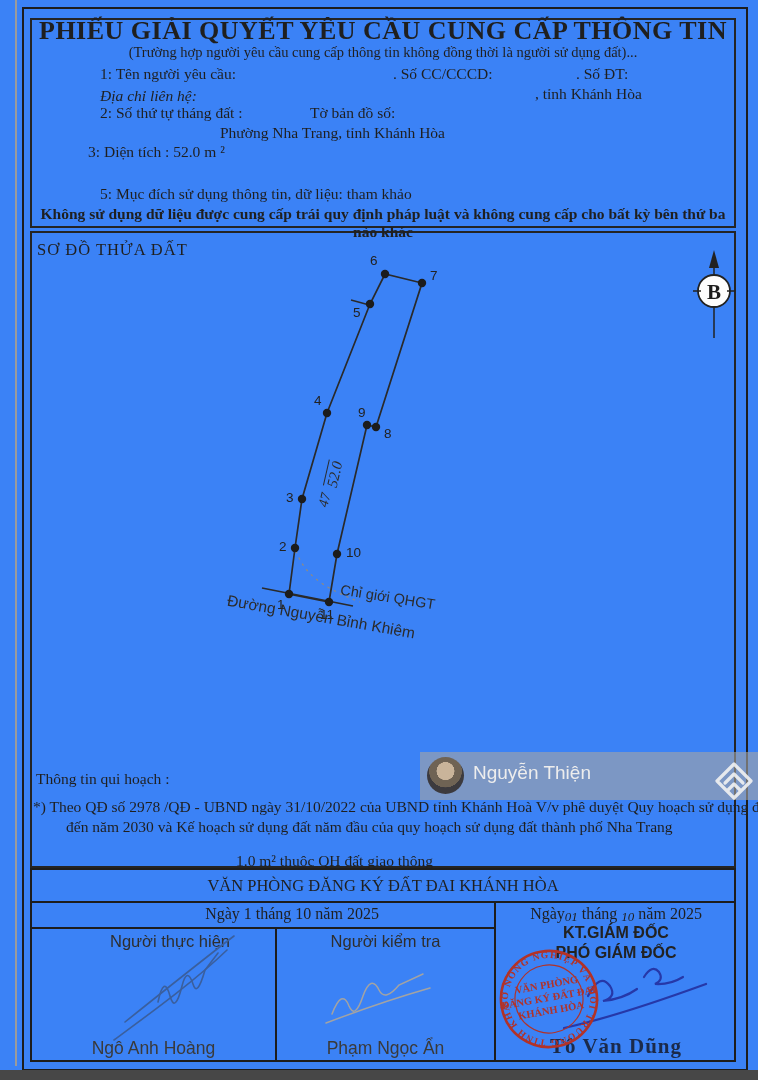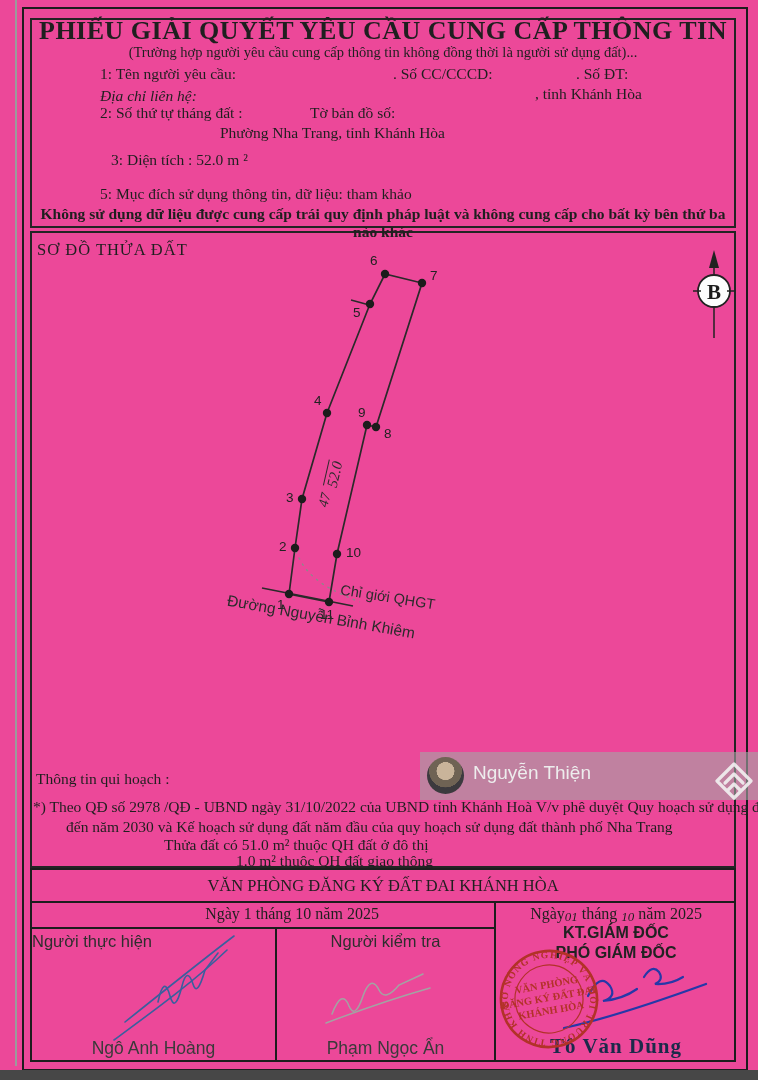--- a/index.html
+++ b/index.html
@@ -1,16 +1,16 @@
 <!DOCTYPE html>
 <html><head>
 <meta charset="utf-8">
 <style>
   html,body{margin:0;padding:0;background:#f4f4f4;}
-  .page{position:relative;width:758px;height:1080px;background:#ec4899;overflow:hidden;
+  .page{position:relative;width:758px;height:1080px;background:#3b82f6;overflow:hidden;
         font-family:"Liberation Serif",serif;color:#1f1f1f;}
   .abs{position:absolute;}
   .scan-line-left{left:15px;top:0;width:2px;height:1066px;background:#9b9b9b;}
   .outer-frame{left:22px;top:7px;width:722px;height:1060px;border:2px solid #1d1d1d;}
   .header-box{left:30px;top:18px;width:706px;height:210px;border:2px solid #242424;box-sizing:border-box;}
   .map-box{left:30px;top:231px;width:706px;height:637px;border:2px solid #242424;box-sizing:border-box;}
   .doc-title{left:30px;top:16px;width:706px;text-align:center;font-size:26px;font-weight:bold;letter-spacing:.5px;}
   .doc-subtitle{left:30px;top:44px;width:706px;text-align:center;font-size:14.5px;}
   .frow{font-size:15.5px;white-space:nowrap;}
   .warning{left:32px;top:205px;width:702px;text-align:center;font-size:15.5px;font-weight:bold;}
@@ -50,21 +50,21 @@
   <div class="abs frow" style="left:393px;top:65px;">. Số CC/CCCD:</div>
   <div class="abs frow" style="left:576px;top:65px;">. Số ĐT:</div>
 
   <div class="abs frow" style="left:100px;top:87px;font-style:italic;">Địa chỉ liên hệ:</div>
   <div class="abs frow" style="left:535px;top:85px;">, tỉnh Khánh Hòa</div>
 
   <div class="abs frow" style="left:100px;top:104px;">2: Số thứ tự tháng đất :</div>
   <div class="abs frow" style="left:310px;top:104px;">Tờ bản đồ số:</div>
 
   <div class="abs frow" style="left:220px;top:124px;">Phường Nha Trang, tỉnh Khánh Hòa</div>
-  <div class="abs frow" style="left:111px;top:143px;margin-top:8px;">3: Diện tích :  52.0 m ²</div>
+  <div class="abs frow" style="left:88px;top:143px;">3: Diện tích :  52.0 m ²</div>
   <div class="abs frow" style="left:100px;top:185px;">5: Mục đích sử dụng thông tin, dữ liệu: tham khảo</div>
 
   <div class="abs warning">Không sử dụng dữ liệu được cung cấp trái quy định pháp luật và không cung cấp cho bất kỳ bên thứ ba nào khác</div>
 
   <div class="abs map-title" style="left:37px;top:240px;">SƠ ĐỒ THỬA ĐẤT</div>
 
   <svg id="parcel-svg" class="abs" style="left:0;top:0;" width="758" height="1080" viewBox="0 0 758 1080">
 
     <polygon id="parcel-polygon" points="289,594 295,548 302,499 327,413 370,304 385,274 422,283 376,427 367,425 337,554 329,602" fill="none" stroke="#2a2a2a" stroke-width="1.7"></polygon>
 
@@ -109,21 +109,20 @@
     </div>
 
   <div class="abs rot-label dim-num" style="left:322px;top:466px;font-size:15px;text-decoration:overline;transform:rotate(-77deg);">52.0</div>
   <div class="abs rot-label dim-num" style="left:318px;top:492px;font-size:14px;transform:rotate(-77deg);">47</div>
   <div class="abs rot-label" style="left:340px;top:589px;font-size:14.5px;transform:rotate(9deg);">Chỉ giới QHGT</div>
   <div class="abs rot-label" style="left:226px;top:608px;font-size:15.5px;transform:rotate(10deg);">Đường Nguyễn Bỉnh Khiêm</div>
 
   <div class="abs plan" style="left:36px;top:770px;">Thông tin qui hoạch :</div>
   <div class="abs plan" style="left:33px;top:798px;">*) Theo QĐ số 2978 /QĐ - UBND ngày 31/10/2022 của UBND tỉnh Khánh Hoà V/v phê duyệt Quy hoạch sử dụng đất</div>
   <div class="abs plan" style="left:66px;top:818px;">đến năm 2030 và Kế hoạch sử dụng đất năm đầu của quy hoạch sử dụng đất thành phố Nha Trang</div>
-  <div class="abs plan" style="left:164px;top:836px;">Thửa đất có 51.0 m² thuộc QH đất ở đô thị</div>
   <div class="abs plan" style="left:236px;top:852px;">1.0 m² thuộc QH đất giao thông</div>
 
   <div class="abs wm-band">
     <div class="abs wm-avatar"></div>
     <div class="abs wm-name">Nguyễn Thiện</div>
     <svg class="abs" style="left:293px;top:8px;" width="42" height="42" viewBox="0 0 42 42">
       <g stroke="#f2f2f2" stroke-width="3.2" fill="none" opacity="0.9" stroke-linejoin="round" stroke-linecap="round">
         <path d="M21,4 L38,21 L21,38 L4,21 Z"></path>
         <path d="M12,23 L21,14 L30,23"></path>
         <path d="M15,30 L21,24 L27,30"></path>
@@ -142,21 +141,21 @@
 
   <div class="abs tbl-text" style="left:30px;top:876px;width:706px;text-align:center;font-size:16.5px;">VĂN PHÒNG ĐĂNG KÝ ĐẤT ĐAI KHÁNH HÒA</div>
   <div class="abs tbl-text" style="left:30px;top:905px;width:524px;text-align:center;">Ngày  1     tháng  10  năm  2025</div>
 
   <div class="abs tbl-text" style="left:496px;top:905px;width:240px;text-align:center;">
     <span>Ngày</span><span class="hand">01</span>
     <span>tháng</span> <span class="hand">10</span>
     <span>năm</span>&nbsp;<span>2025</span>
   </div>
 
-  <div class="abs role" style="left:32px;top:932px;width:276px;">Người thực hiện</div>
+  <div class="abs role" style="left:32px;top:932px;width:276px;text-align:center;">Người thực hiện</div>
   <div class="abs dir-title" style="left:496px;top:924px;width:240px;text-align:center;">KT.GIÁM ĐỐC</div>
   <div class="abs role" style="left:277px;top:932px;width:217px;text-align:center;">Người kiểm tra</div>
   <div class="abs dir-title" style="left:496px;top:944px;width:240px;text-align:center;">PHÓ GIÁM ĐỐC</div>
 
   <div class="abs sig-name" style="left:32px;top:1038px;width:243px;text-align:center;">Ngô Anh Hoàng</div>
   <div class="abs sig-name" style="left:277px;top:1038px;width:217px;text-align:center;">Phạm Ngọc Ẩn</div>
   <div class="abs dir-name" style="left:496px;top:1034px;width:240px;text-align:center;">Tô Văn Dũng</div>
 
   <svg class="abs" style="left:0;top:0;" width="758" height="1080" viewBox="0 0 758 1080">
 

